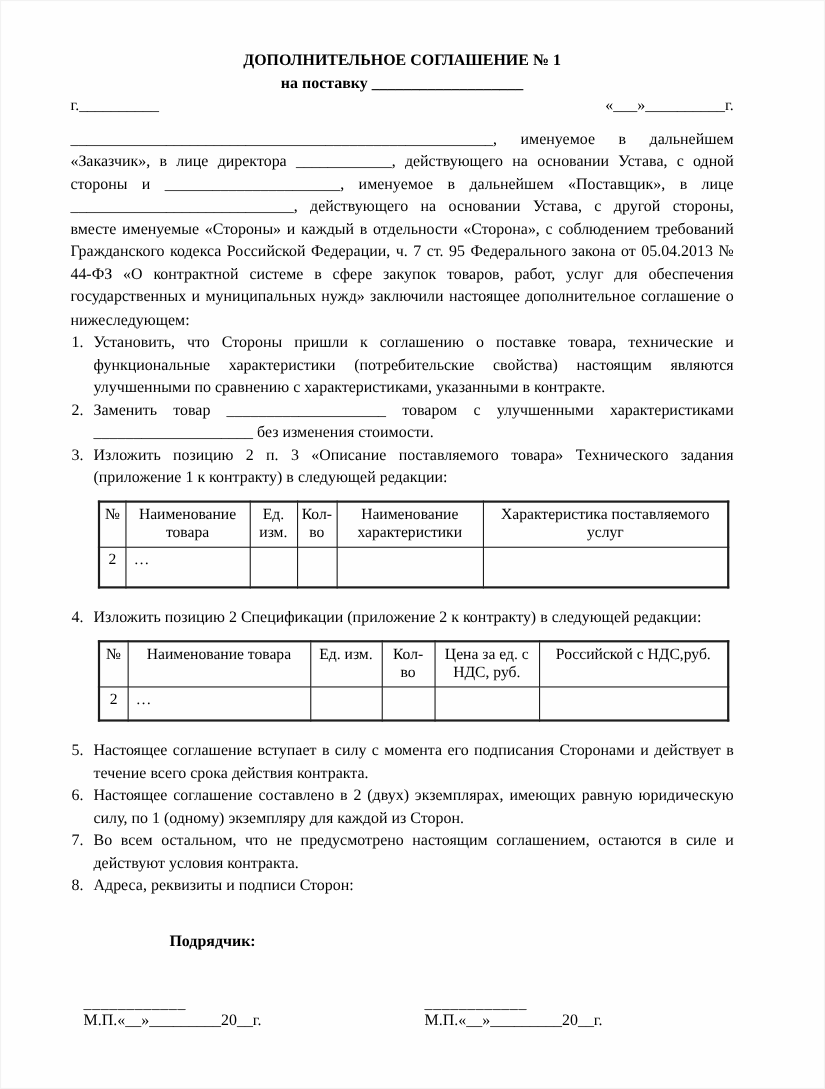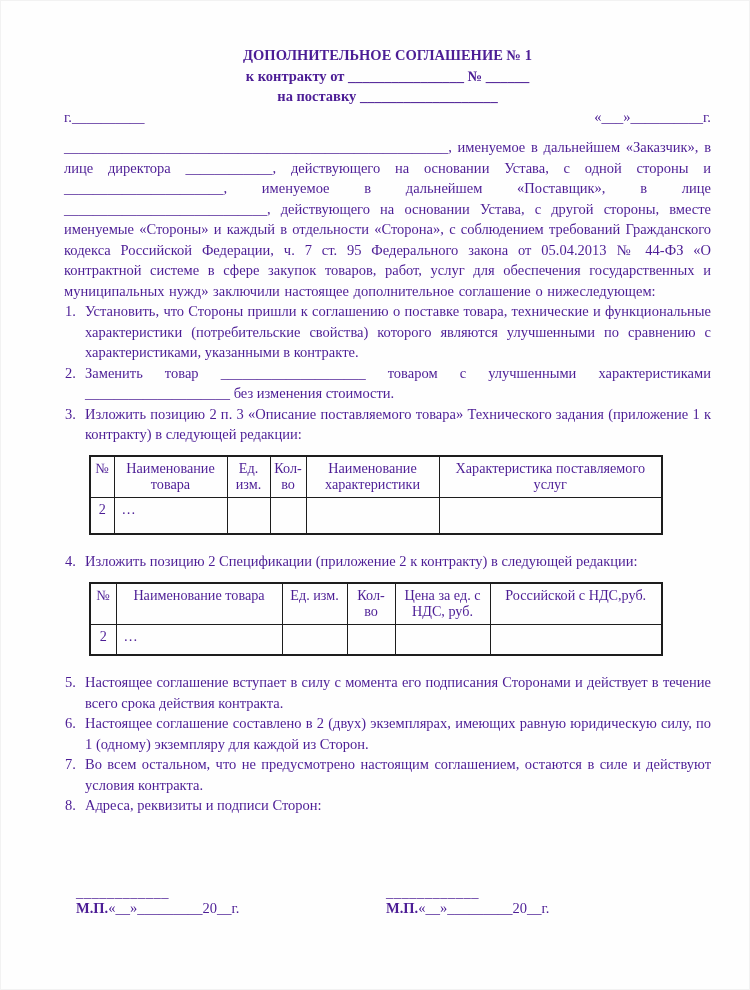--- a/index.html
+++ b/index.html
@@ -8,25 +8,25 @@
     background: #ffffff;
   }
   .page {
     position: relative;
     width: 750px;
     height: 990px;
     margin: 0 auto;
     background: #fefefe;
     box-sizing: border-box;
     border: 1px solid #f2f2f2;
-    padding: 44px 38px 30px 63px;
+    padding: 44px 82px 30px 63px;
     font-family: "Liberation Serif", "DejaVu Serif", serif;
     font-size: 14.5px;
     line-height: 20.5px;
-    color: #4c1d95;
+    color: #000000;
     overflow: hidden;
   }
   .title-block { text-align: center; font-weight: bold; }
   .title-line { white-space: nowrap; }
   .meta-row {
     display: flex;
     justify-content: space-between;
   }
   .preamble {
     margin-top: 10px;
@@ -71,45 +71,44 @@
   }
   .sign-lines { display: flex; margin-top: 40px; }
   .sign-col-left  { flex: 0 0 312px; }
   .sign-col-right { flex: 1; }
   .sign-label-left  { padding-left: 132px; }
   .sign-label-right { padding-left: 90px; }
   .sig-block-left  { padding-left: 12px; }
   .sig-block-right { padding-left: 10px; }
   .sig-underline { line-height: 12px; letter-spacing: 0.5px; }
   .mp-line { line-height: 20px; }
-  .bold { font-weight: bold; text-align: center; }
+  .bold { font-weight: normal; text-align: center; }
 </style>
 </head>
 <body>
 
 <div class="page">
 
   <div class="title-block">
     <div class="title-line">ДОПОЛНИТЕЛЬНОЕ СОГЛАШЕНИЕ № 1</div>
-    <div class="title-line">к контракту от ________________ № ______</div>
     <div class="title-line">на поставку ___________________</div>
   </div>
 
   <div class="meta-row">
     <span>г.__________</span>
     <span>«___»__________г.</span>
   </div>
 
   <div class="preamble">_____________________________________________________, именуемое в дальнейшем «Заказчик», в лице директора ____________, действующего на основании Устава, с одной стороны и ______________________, именуемое в дальнейшем «Поставщик», в лице ____________________________, действующего на основании Устава, с другой стороны, вместе именуемые «Стороны» и каждый в отдельности «Сторона», с соблюдением требований Гражданского кодекса Российской Федерации, ч. 7 ст. 95 Федерального закона от 05.04.2013 № 44-ФЗ «О контрактной системе в сфере закупок товаров, работ, услуг для обеспечения государственных и муниципальных нужд» заключили настоящее дополнительное соглашение о нижеследующем:</div>
 
   <div class="num-list">
 
     <div class="li">
       <span class="num">1.</span>
-      <div class="li-text">Установить, что Стороны пришли к соглашению о поставке товара, технические и функциональные характеристики (потребительские свойства) которого являются улучшенными по сравнению с характеристиками, указанными в контракте.</div>
+      <div class="li-text">Установить, что Стороны пришли к соглашению о поставке товара, технические и функциональные характеристики (потребительские свойства) настоящим являются улучшенными по сравнению с характеристиками, указанными в контракте.</div>
     </div>
 
     <div class="li">
       <span class="num">2.</span>
       <div class="li-text">Заменить товар ____________________ товаром с улучшенными характеристиками ____________________ без изменения стоимости.</div>
     </div>
 
     <div class="li">
       <span class="num">3.</span>
       <div class="li-text">Изложить позицию 2 п. 3 «Описание поставляемого товара» Технического задания (приложение 1 к контракту) в следующей редакции:</div>
@@ -194,20 +193,23 @@
     </div>
 
     <div class="li">
       <span class="num">8.</span>
       <div class="li-text">Адреса, реквизиты и подписи Сторон:</div>
     </div>
 
   </div>
 
   <div class="sign-labels">
+    <div class="sign-col-right">
+      <span class="sign-label-right" style="display:inline-block;">Подрядчик:</span>
+    </div>
   </div>
 
   <div class="sign-lines">
     <div class="sign-col-left">
       <div class="sig-block-left">
         <div class="sig-underline">____________</div>
         <div class="mp-line">
           <span class="bold">М.П.</span><span>«__»_________20__г.</span>
         </div>
       </div>

